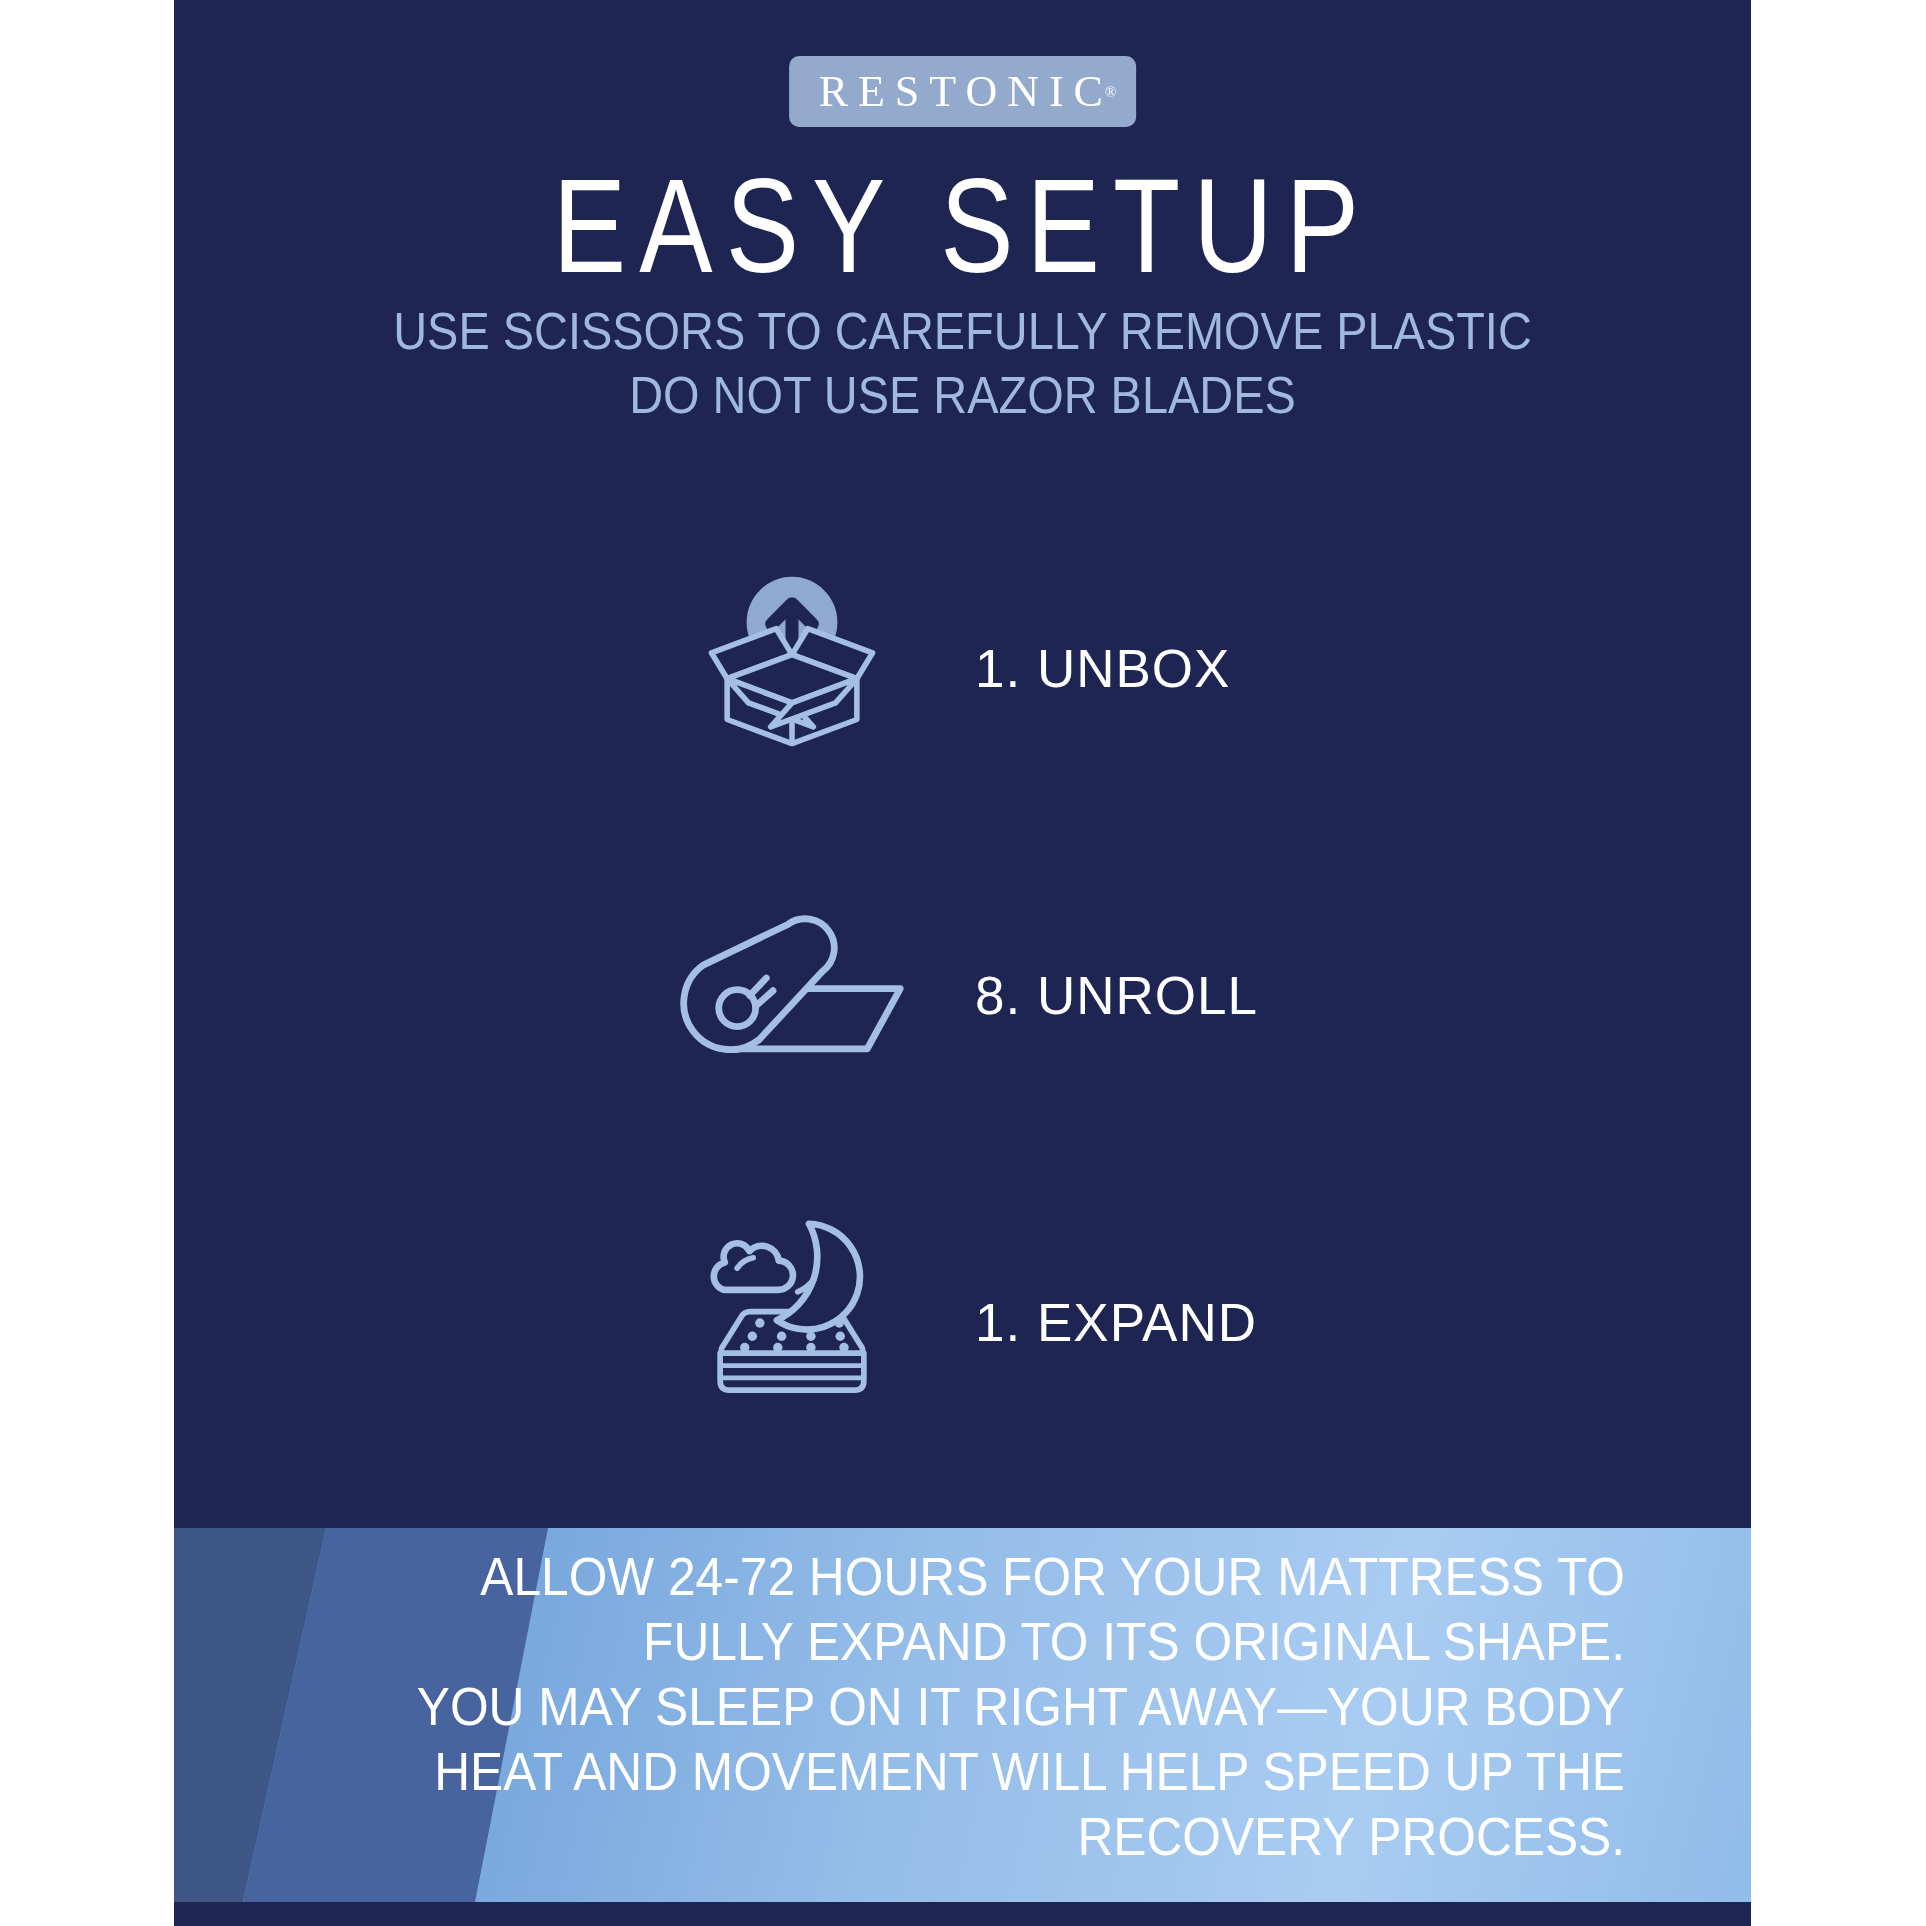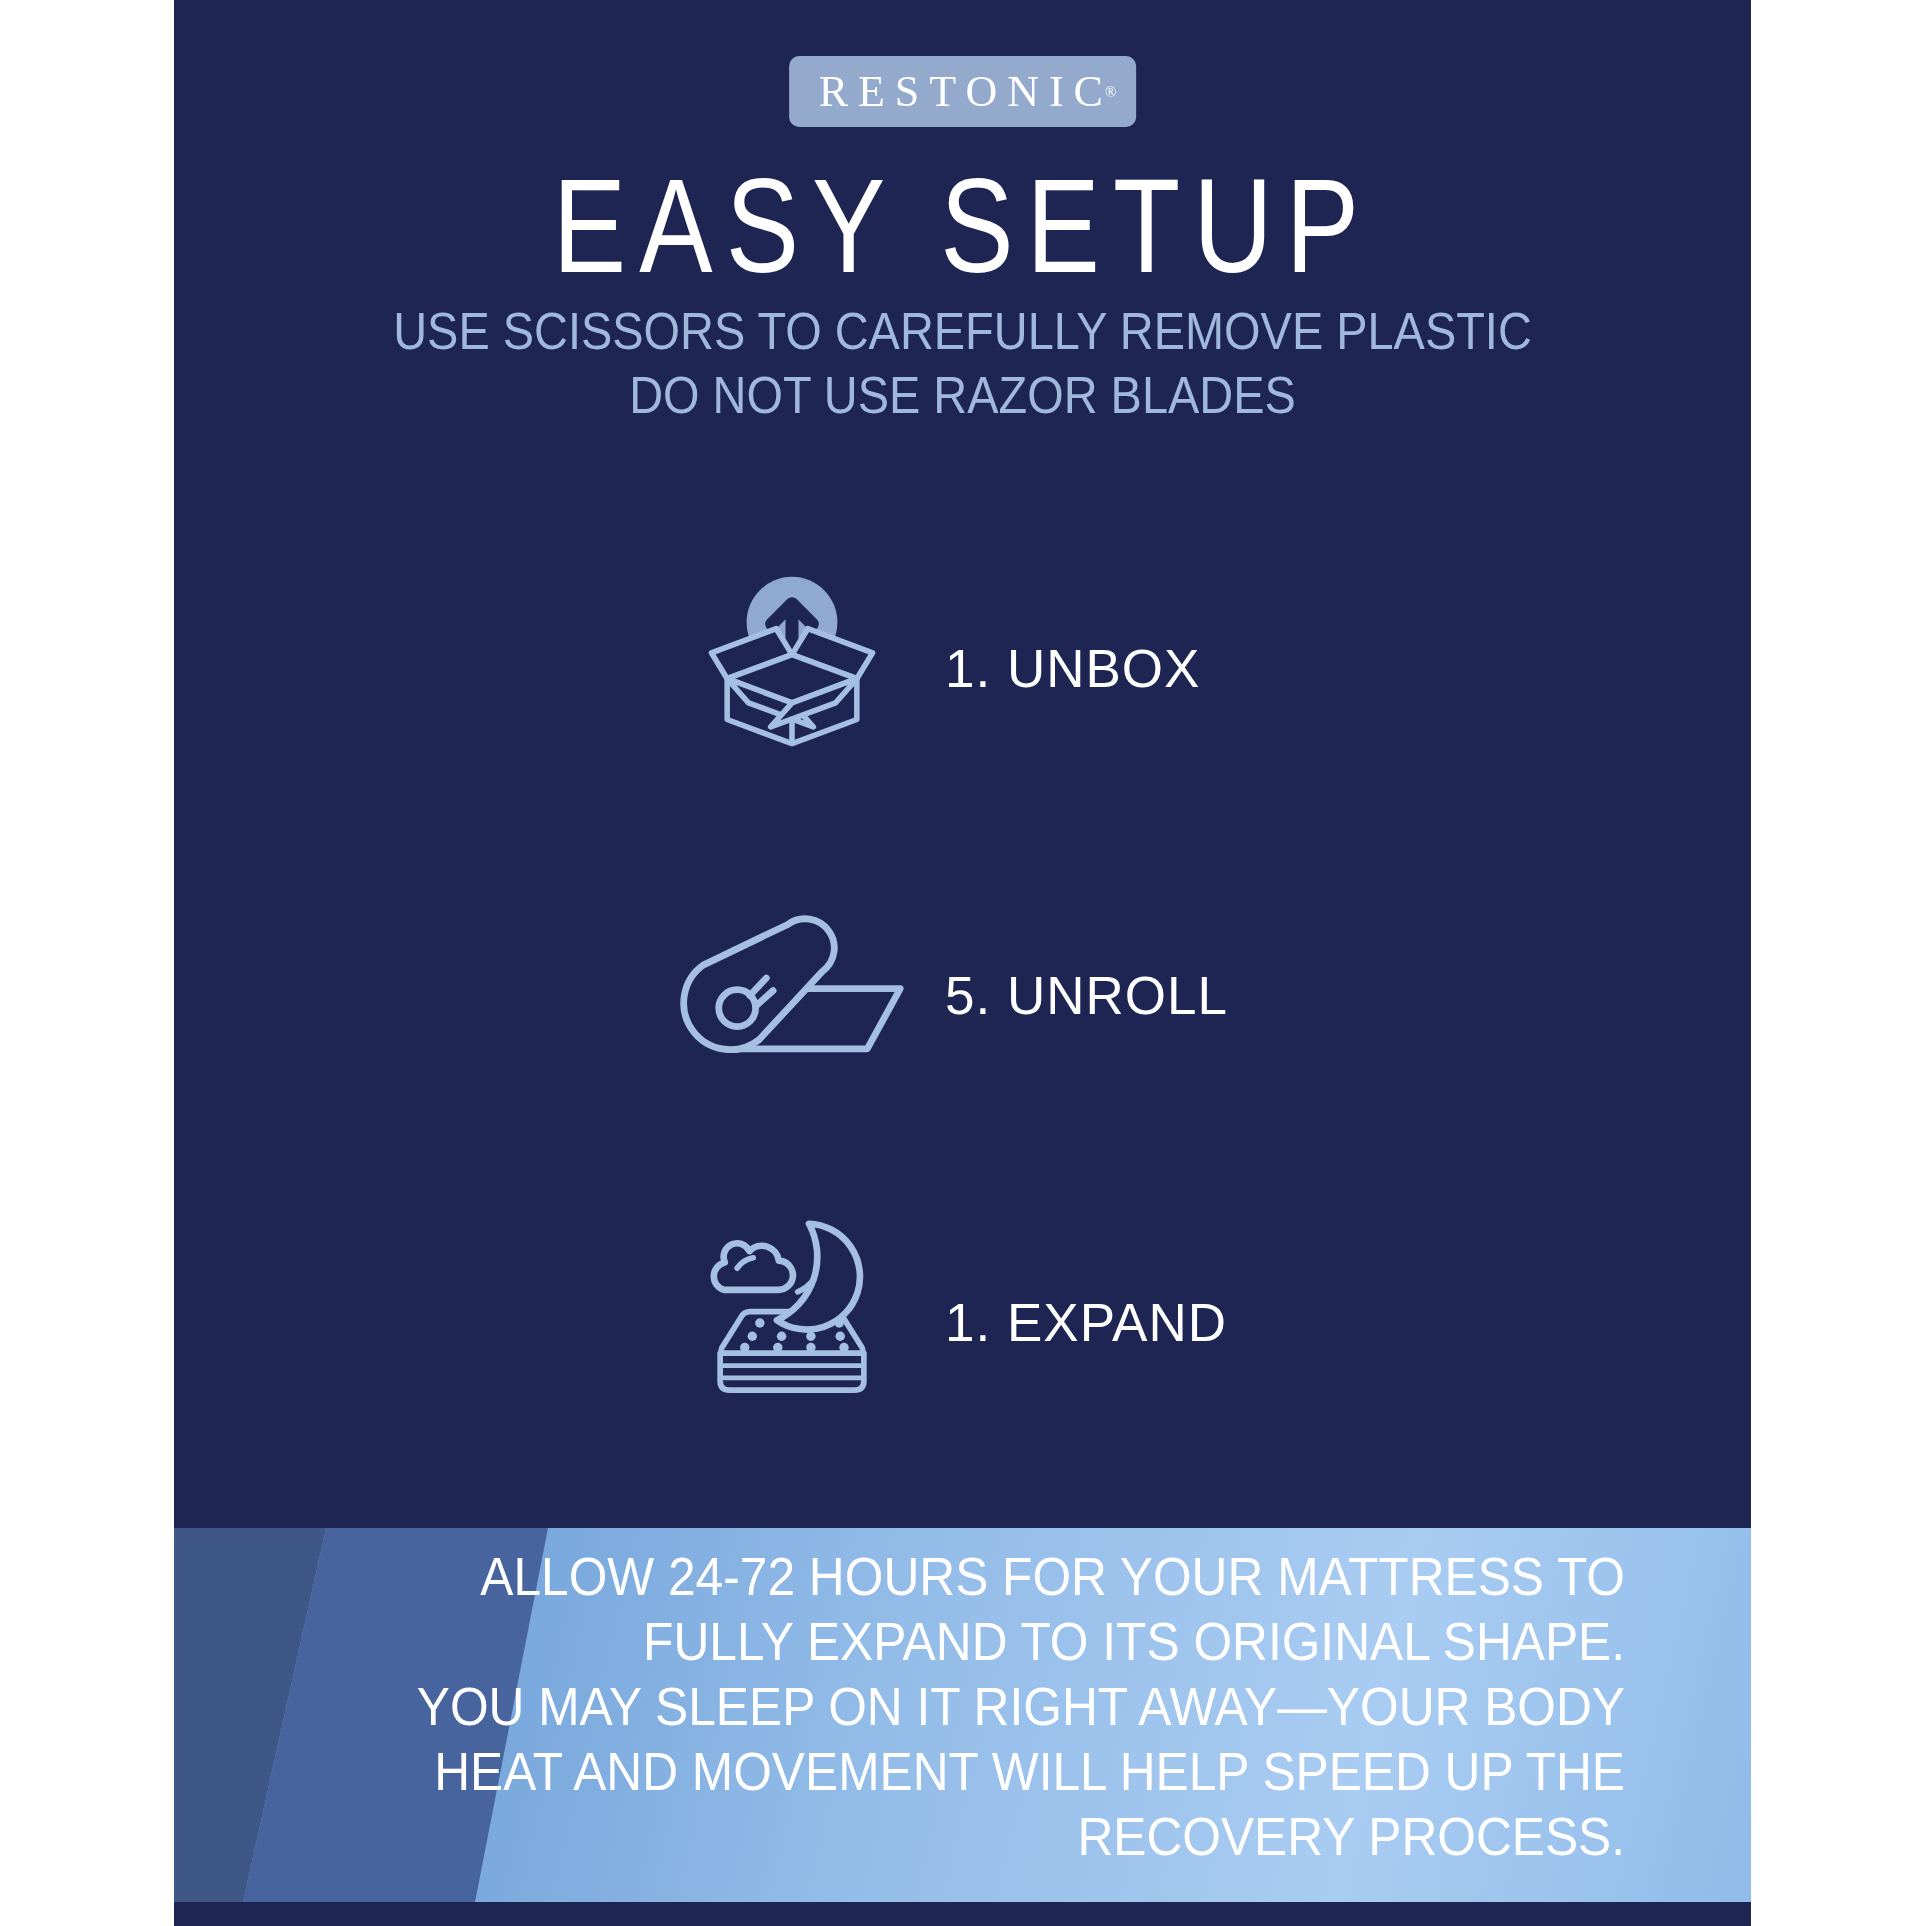--- a/index.html
+++ b/index.html
@@ -32,21 +32,21 @@
 
   
   .subtitle{position:absolute;top:300px;left:0;right:0;text-align:center;color:var(--subtxt);
             font-size:51px;line-height:64px;transform:scaleX(0.92);font-weight:400;}
   .subtitle div{white-space:nowrap;}
 
   
   .steps{position:absolute;top:505px;left:0;right:0;}
   .step{height:327px;display:flex;align-items:center;padding-left:494px;}
   .icon-box{width:248px;display:flex;align-items:center;justify-content:center;flex:0 0 248px;}
-  .step-label{margin-left:29px;color:#ffffff;font-size:53px;letter-spacing:1px;white-space:nowrap;}
+  .step-label{margin-left:59px;color:#ffffff;font-size:53px;letter-spacing:1px;white-space:nowrap;}
 
   
   .banner{position:absolute;left:0;top:1528px;width:1577px;height:374px;
           background:linear-gradient(103deg,#6095d2 0%,#93bce8 45%,#a9ccf2 75%,#90bce9 100%);}
   .stripe1{position:absolute;left:0;top:0;width:396px;height:100%;background:var(--stripe-dark);
            clip-path:polygon(0 0,152px 0,69px 100%,0 100%);}
   .stripe2{position:absolute;left:0;top:0;width:396px;height:100%;background:var(--stripe-med);
            clip-path:polygon(152px 0,374px 0,301px 100%,69px 100%);}
   .banner-text{position:absolute;top:16px;right:126px;left:59px;text-align:right;color:#ffffff;
                font-size:54px;line-height:65px;transform:scaleX(0.92);transform-origin:100% 50%;}
@@ -98,21 +98,21 @@
         <div class="icon-box">
           <svg width="243" height="165" viewBox="0 0 250 170">
             <g stroke-width="7" stroke-linejoin="round" stroke-linecap="round">
               <path class="outline" d="M108,78 H236 L202,140 H56"></path>
               <path class="filled" d="M33.5,53.4 L120.2,11.8 A30,30 0 0 1 155.8,60.2 L90.5,130.6 A48,48 0 1 1 33.5,53.4 Z"></path>
               <circle class="outline" cx="68" cy="98" r="19"></circle>
               <path class="outline" d="M81,85 L98,67 M87,96 L105,80"></path>
             </g>
           </svg>
         </div>
-        <div class="step-label">5. UNROLL</div>
+        <div class="step-label">8. UNROLL</div>
       </div>
 
       <div class="step">
         <div class="icon-box">
           <svg width="208" height="218" viewBox="0 0 220 230">
             <g stroke-width="6" stroke-linejoin="round">
               <path class="filled" d="M66,103 L154,103 Q161,103 164,109 L184,141 Q187,147 180,147 L40,147 Q33,147 36,141 L56,109 Q59,103 66,103 Z"></path>
             </g>
             <g fill="var(--stroke)">
               <circle cx="76" cy="115" r="5"></circle>

